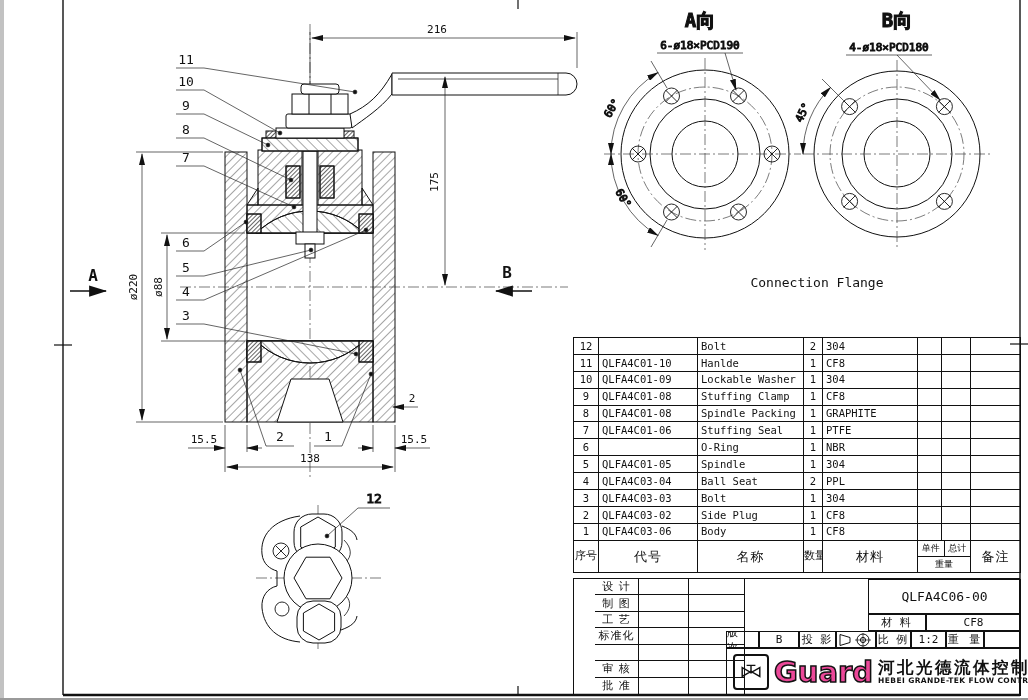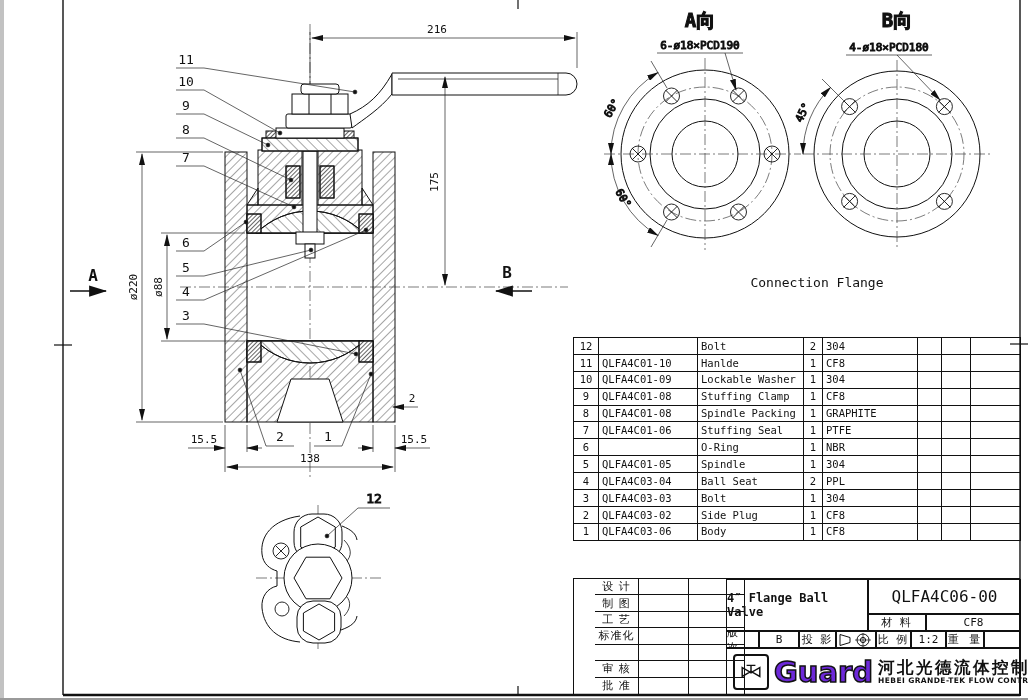--- a/index.html
+++ b/index.html
@@ -38,32 +38,32 @@
   .tb-left{position:absolute;left:9px;top:0;width:152px;height:100%;display:grid;
            grid-template-columns:44px 50px 56px;grid-template-rows:repeat(7,1fr);margin-left:12px;}
   .tb-left .cell{border-right:1px solid #111;border-bottom:1px solid #111;
            display:flex;align-items:center;justify-content:center;
            font-size:11px;letter-spacing:1px;overflow:hidden;}
   .tb-left .cell.r7{border-bottom:none;text-align:center;}
   .tb-right{position:absolute;left:152px;top:0;width:295px;height:100%;}
   .tb-cellabs{position:absolute;box-sizing:border-box;border:1px solid #111;
               display:flex;align-items:center;justify-content:center;overflow:hidden;}
   .tb-title{font-family:"DejaVu Sans Mono","Liberation Mono",monospace;font-size:12px;font-weight:bold;}
-  .tb-dno{font-family:"DejaVu Sans Mono","Liberation Mono",monospace;font-size:16px;}
+  .tb-dno{font-family:"DejaVu Sans Mono","Liberation Mono",monospace;font-size:13px;}
   .tb-lbl{font-size:11px;letter-spacing:2px;}
   .tb-val{font-family:"DejaVu Sans Mono","Liberation Mono",monospace;font-size:11px;}
   .tb-spec{position:absolute;left:0;top:52px;width:333px;height:17px;display:flex;box-sizing:border-box;}
   .tb-spec>div{border:1px solid #111;box-sizing:border-box;display:flex;align-items:center;
                justify-content:center;overflow:hidden;}
   .tb-logo{position:absolute;left:0;top:69px;width:295px;height:48px;box-sizing:border-box;
            border:1px solid #111;display:flex;align-items:center;padding-left:6px;gap:5px;}
   .logo-emblem{width:32px;height:32px;border:2px solid #111;border-radius:4px;flex:0 0 auto;
                display:flex;align-items:center;justify-content:center;}
   .logo-guard{font-family:"DejaVu Sans",sans-serif;font-size:29px;font-weight:900;
-              color:#6d28d9;-webkit-text-stroke:1.5px #111;text-shadow:0 0 1px #111;
+              color:#ec4899;-webkit-text-stroke:1.5px #111;text-shadow:0 0 1px #111;
               letter-spacing:0px;line-height:1;}
   .logo-names{display:flex;flex-direction:column;justify-content:center;line-height:1.05;}
   .logo-cn{font-size:16.5px;font-weight:700;letter-spacing:2.5px;white-space:nowrap;}
   .logo-en{font-size:7.5px;font-weight:700;letter-spacing:0.4px;white-space:nowrap;}
 </style>
 </head>
 <body>
 
 <div class="sheet">
 
@@ -477,20 +477,37 @@
     <tr>
           <td class="c">1</td>
           <td>QLFA4C03-06</td>
           <td>Body</td>
           <td class="c">1</td>
           <td>CF8</td>
           <td></td>
           <td></td>
           <td></td>
         </tr>
+    <tr class="hdr">
+      <td class="sm">序号</td>
+      <td>代号</td>
+      <td>名称</td>
+      <td class="sm">数量</td>
+      <td>材料</td>
+      <td colspan="2" style="padding:0;">
+        <div class="wt-wrap">
+          <div class="wt-top">
+            <span>单件</span>
+            <span>总计</span>
+          </div>
+          <div class="wt-bot">重量</div>
+        </div>
+      </td>
+      <td>备注</td>
+    </tr>
   </tbody>
 </table>
 
 <div class="tblock">
   <div class="tb-left">
     <div class="cell">设 计</div>
         <div class="cell"></div>
         <div class="cell"></div>
     <div class="cell">制 图</div>
         <div class="cell"></div>
@@ -505,21 +522,20 @@
         <div class="cell"></div>
         <div class="cell"></div>
     <div class="cell">审 核</div>
         <div class="cell"></div>
         <div class="cell"></div>
     <div class="cell r7">批 准</div>
         <div class="cell r7"></div>
         <div class="cell r7"></div>
   </div>
   <div class="tb-right">
-    <div class="tb-cellabs tb-title" style="left:0;top:0;width:142px;height:52px;">4″ Flange Ball Valve</div>
     <div class="tb-cellabs tb-dno" style="left:142px;top:0;width:153px;height:35px;">QLFA4C06-00</div>
     <div class="tb-cellabs tb-lbl" style="left:142px;top:35px;width:58px;height:17px;">材 料</div>
     <div class="tb-cellabs tb-val" style="left:200px;top:35px;width:95px;height:17px;">CF8</div>
     <div class="tb-spec">
       <div class="tb-lbl" style="width:33px;">版 次</div>
       <div class="tb-val" style="width:40px;">B</div>
       <div class="tb-lbl" style="width:37px;">投 影</div>
       <div style="width:40px;">
         <svg width="36" height="14" viewBox="0 0 36 14">
           <polygon points="2,1.5 12,4.5 12,9.5 2,12.5" fill="none" stroke="#111" stroke-width="1"></polygon>

